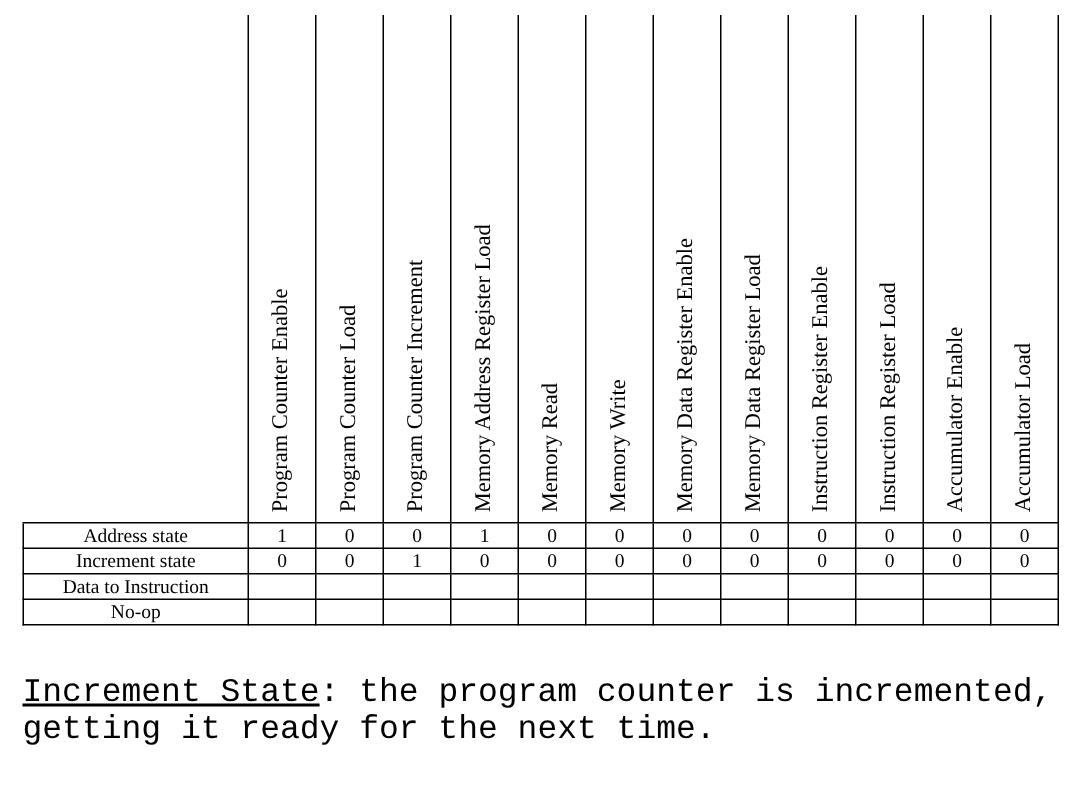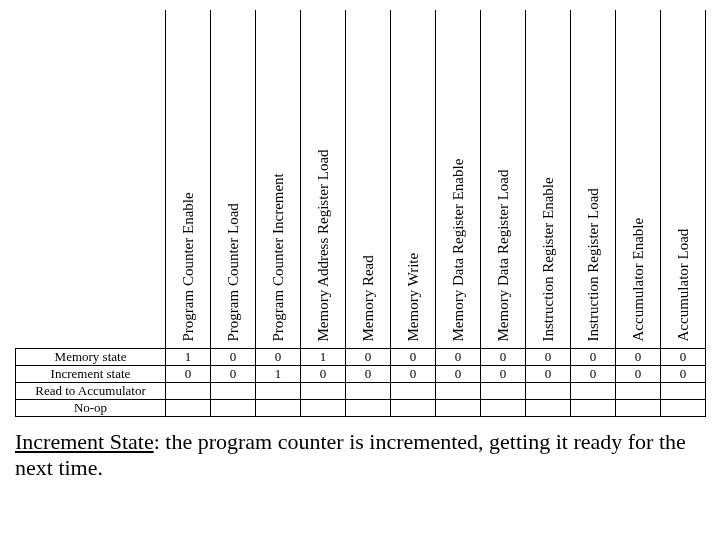--- a/index.html
+++ b/index.html
@@ -44,22 +44,23 @@
   }
   th.corner {
     border: none;
     border-right: 1px solid black;
     border-bottom: 1px solid black;
   }
   col.first { width: 150px; }
   col.sig { width: 45px; }
   .caption {
     font-size: 22px;
-    margin-top: 12px;
+    margin-top: 32px;
     margin-bottom: 10px;
+    font-family: Liberation Mono, monospace;
   }
 </style>
 </head>
 <body>
 
 <table>
   <colgroup>
     <col class="first">
     <col class="sig">
       <col class="sig">
@@ -84,21 +85,21 @@
     <th class="vert"><span>Memory Read</span></th>
     <th class="vert"><span>Memory Write</span></th>
     <th class="vert"><span>Memory Data Register Enable</span></th>
     <th class="vert"><span>Memory Data Register Load</span></th>
     <th class="vert"><span>Instruction Register Enable</span></th>
     <th class="vert"><span>Instruction Register Load</span></th>
     <th class="vert"><span>Accumulator Enable</span></th>
     <th class="vert"><span>Accumulator Load</span></th>
   </tr>
   <tr>
-    <td class="row-label">Memory state</td>
+    <td class="row-label">Address state</td>
     <td>1</td>
     <td>0</td>
     <td>0</td>
     <td>1</td>
     <td>0</td>
     <td>0</td>
     <td>0</td>
     <td>0</td>
     <td>0</td>
     <td>0</td>
@@ -114,21 +115,21 @@
     <td>0</td>
     <td>0</td>
     <td>0</td>
     <td>0</td>
     <td>0</td>
     <td>0</td>
     <td>0</td>
     <td>0</td>
   </tr>
   <tr>
-    <td class="row-label">Read to Accumulator</td>
+    <td class="row-label">Data to Instruction</td>
     <td></td>
         <td></td>
         <td></td>
         <td></td>
         <td></td>
         <td></td>
         <td></td>
         <td></td>
         <td></td>
         <td></td>

